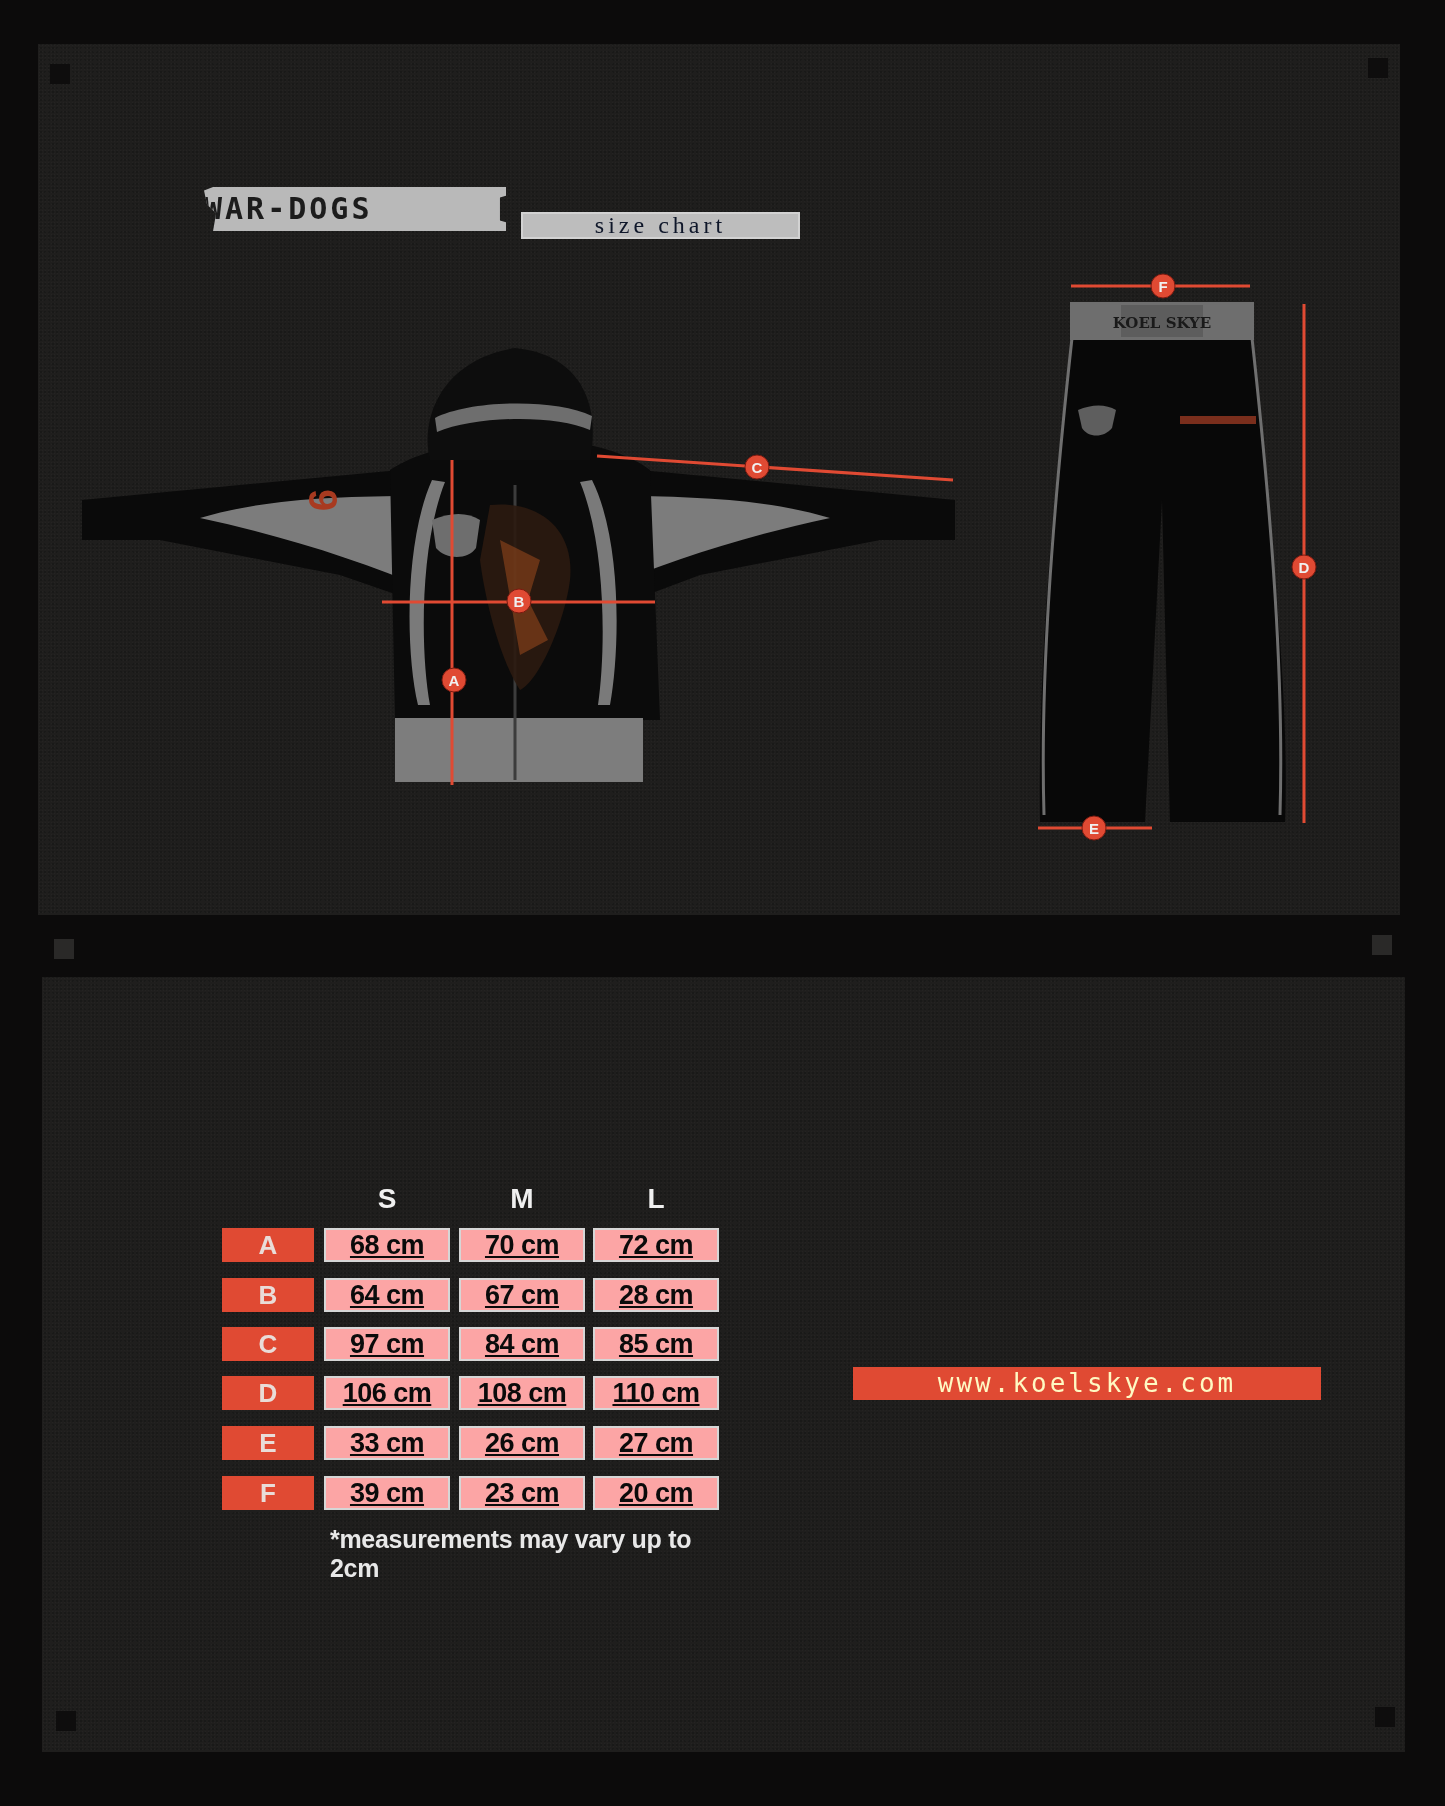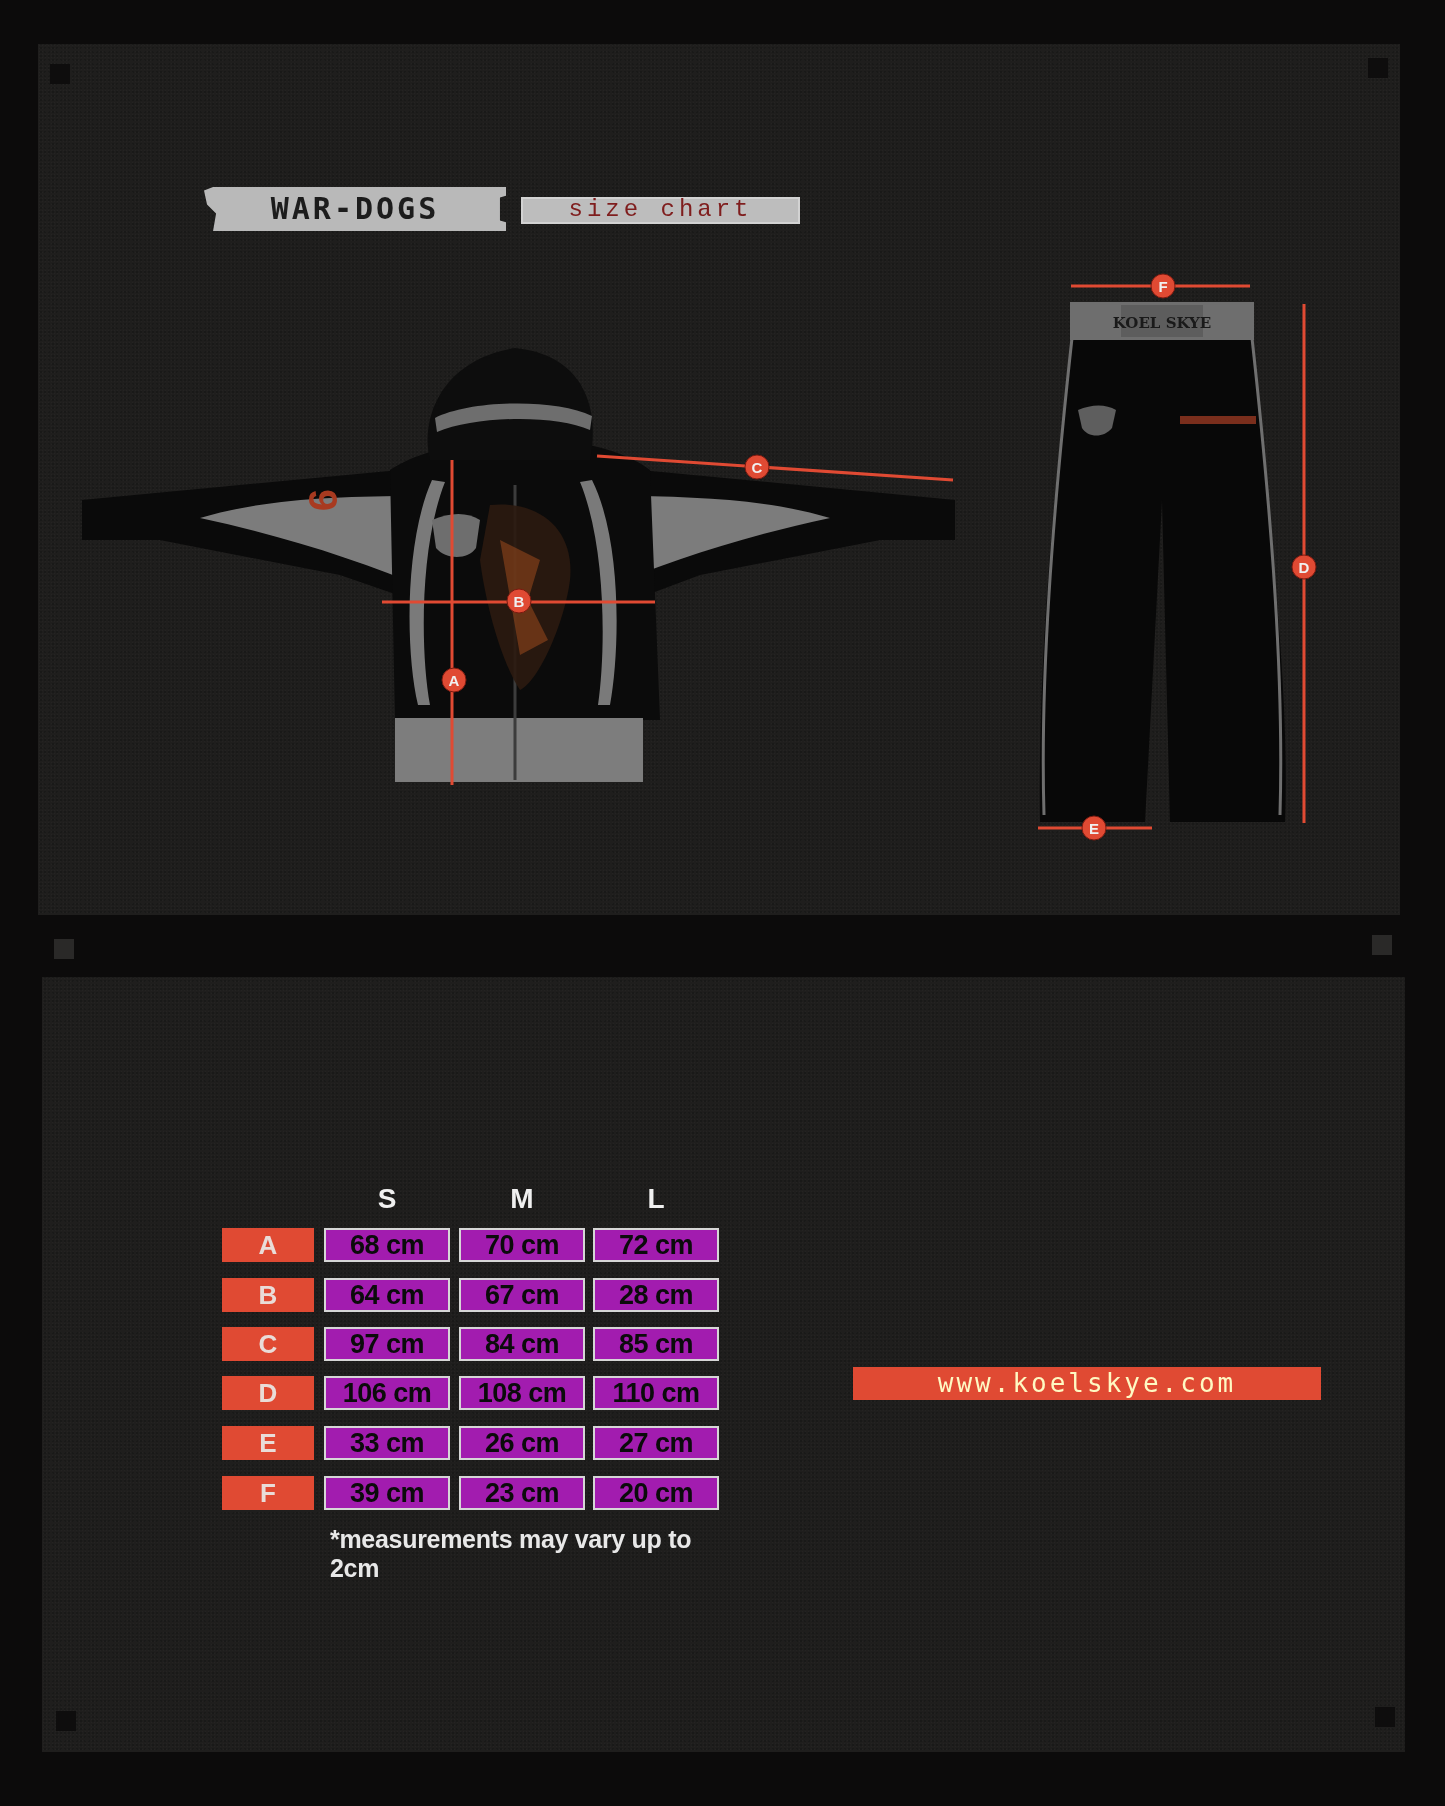--- a/index.html
+++ b/index.html
@@ -20,49 +20,49 @@
   #bottom-panel { left: 42px; top: 977px; width: 1363px; height: 775px; }
   .reg-mark { position: absolute; width: 20px; height: 20px; background: #0e0d0d; }
   .reg-mark.gap { background: #2a2928; }
 
   
   #brand-logo {
     position: absolute; left: 204px; top: 187px; width: 302px; height: 44px;
     background: #b9b9b9; color: #1c1c1c;
     clip-path: polygon(0 8%, 3% 0, 100% 0, 100% 20%, 98% 24%, 98% 76%, 100% 80%, 100% 100%, 3% 100%, 4% 60%, 1% 40%);
     font-family: "DejaVu Sans Mono", monospace; font-weight: bold;
-    font-size: 30px; letter-spacing: 3px; line-height: 44px; text-align: center;
+    font-size: 30px; letter-spacing: 3px; line-height: 44px; text-align: left;
     text-transform: uppercase;
   }
   #size-chart-box {
-    position: absolute; left: 521px; top: 197px; width: 279px; height: 27px;
+    position: absolute; left: 521px; top: 212px; width: 279px; height: 27px;
     background: #bdbdbd; border: 2px solid #d2d2d2; box-sizing: border-box;
-    color: #7f1d1d; font-family: Liberation Mono, monospace; font-size: 24px;
+    color: #0f172a; font-family: Liberation Serif, serif; font-size: 24px;
     line-height: 22px; text-align: center; letter-spacing: 4px;
   }
 
   
   #garments { position: absolute; left: 0; top: 0; }
   .marker-label { font-family: "Liberation Sans", sans-serif; font-size: 15px; fill: #f0f0f0; font-weight: bold; }
 
   
   .col-head {
     position: absolute; top: 1183px; width: 126px; text-align: center;
     color: #f0f0f0; font-weight: bold; font-size: 28px;
   }
   .row-label {
     position: absolute; left: 222px; width: 92px; height: 34px;
     background: #e04a33; color: #e9dcd8; font-size: 26px; line-height: 34px;
     text-align: center; font-weight: bold;
   }
   .cell {
     position: absolute; width: 126px; height: 34px;
-    background: #a21caf; border: 2px solid #d6d6d6; box-sizing: border-box;
+    background: #fca5a5; border: 2px solid #d6d6d6; box-sizing: border-box;
     color: #0b0b0b; font-weight: bold; font-size: 27px; line-height: 31px;
-    text-align: center; letter-spacing: -0.5px;
+    text-align: center; letter-spacing: -0.5px; text-decoration: underline;
   }
   #note {
     position: absolute; left: 330px; top: 1525px; width: 392px; text-align: left;
     color: #e8e8e8; font-size: 25px; font-weight: bold; letter-spacing: -0.3px;
   }
   #url-banner {
     position: absolute; left: 853px; top: 1367px; width: 468px; height: 33px;
     background: #e04a33; color: #fef9c3; text-align: center;
     font-family: "DejaVu Sans Mono", monospace; font-size: 26px; line-height: 33px;
     letter-spacing: 3px;

